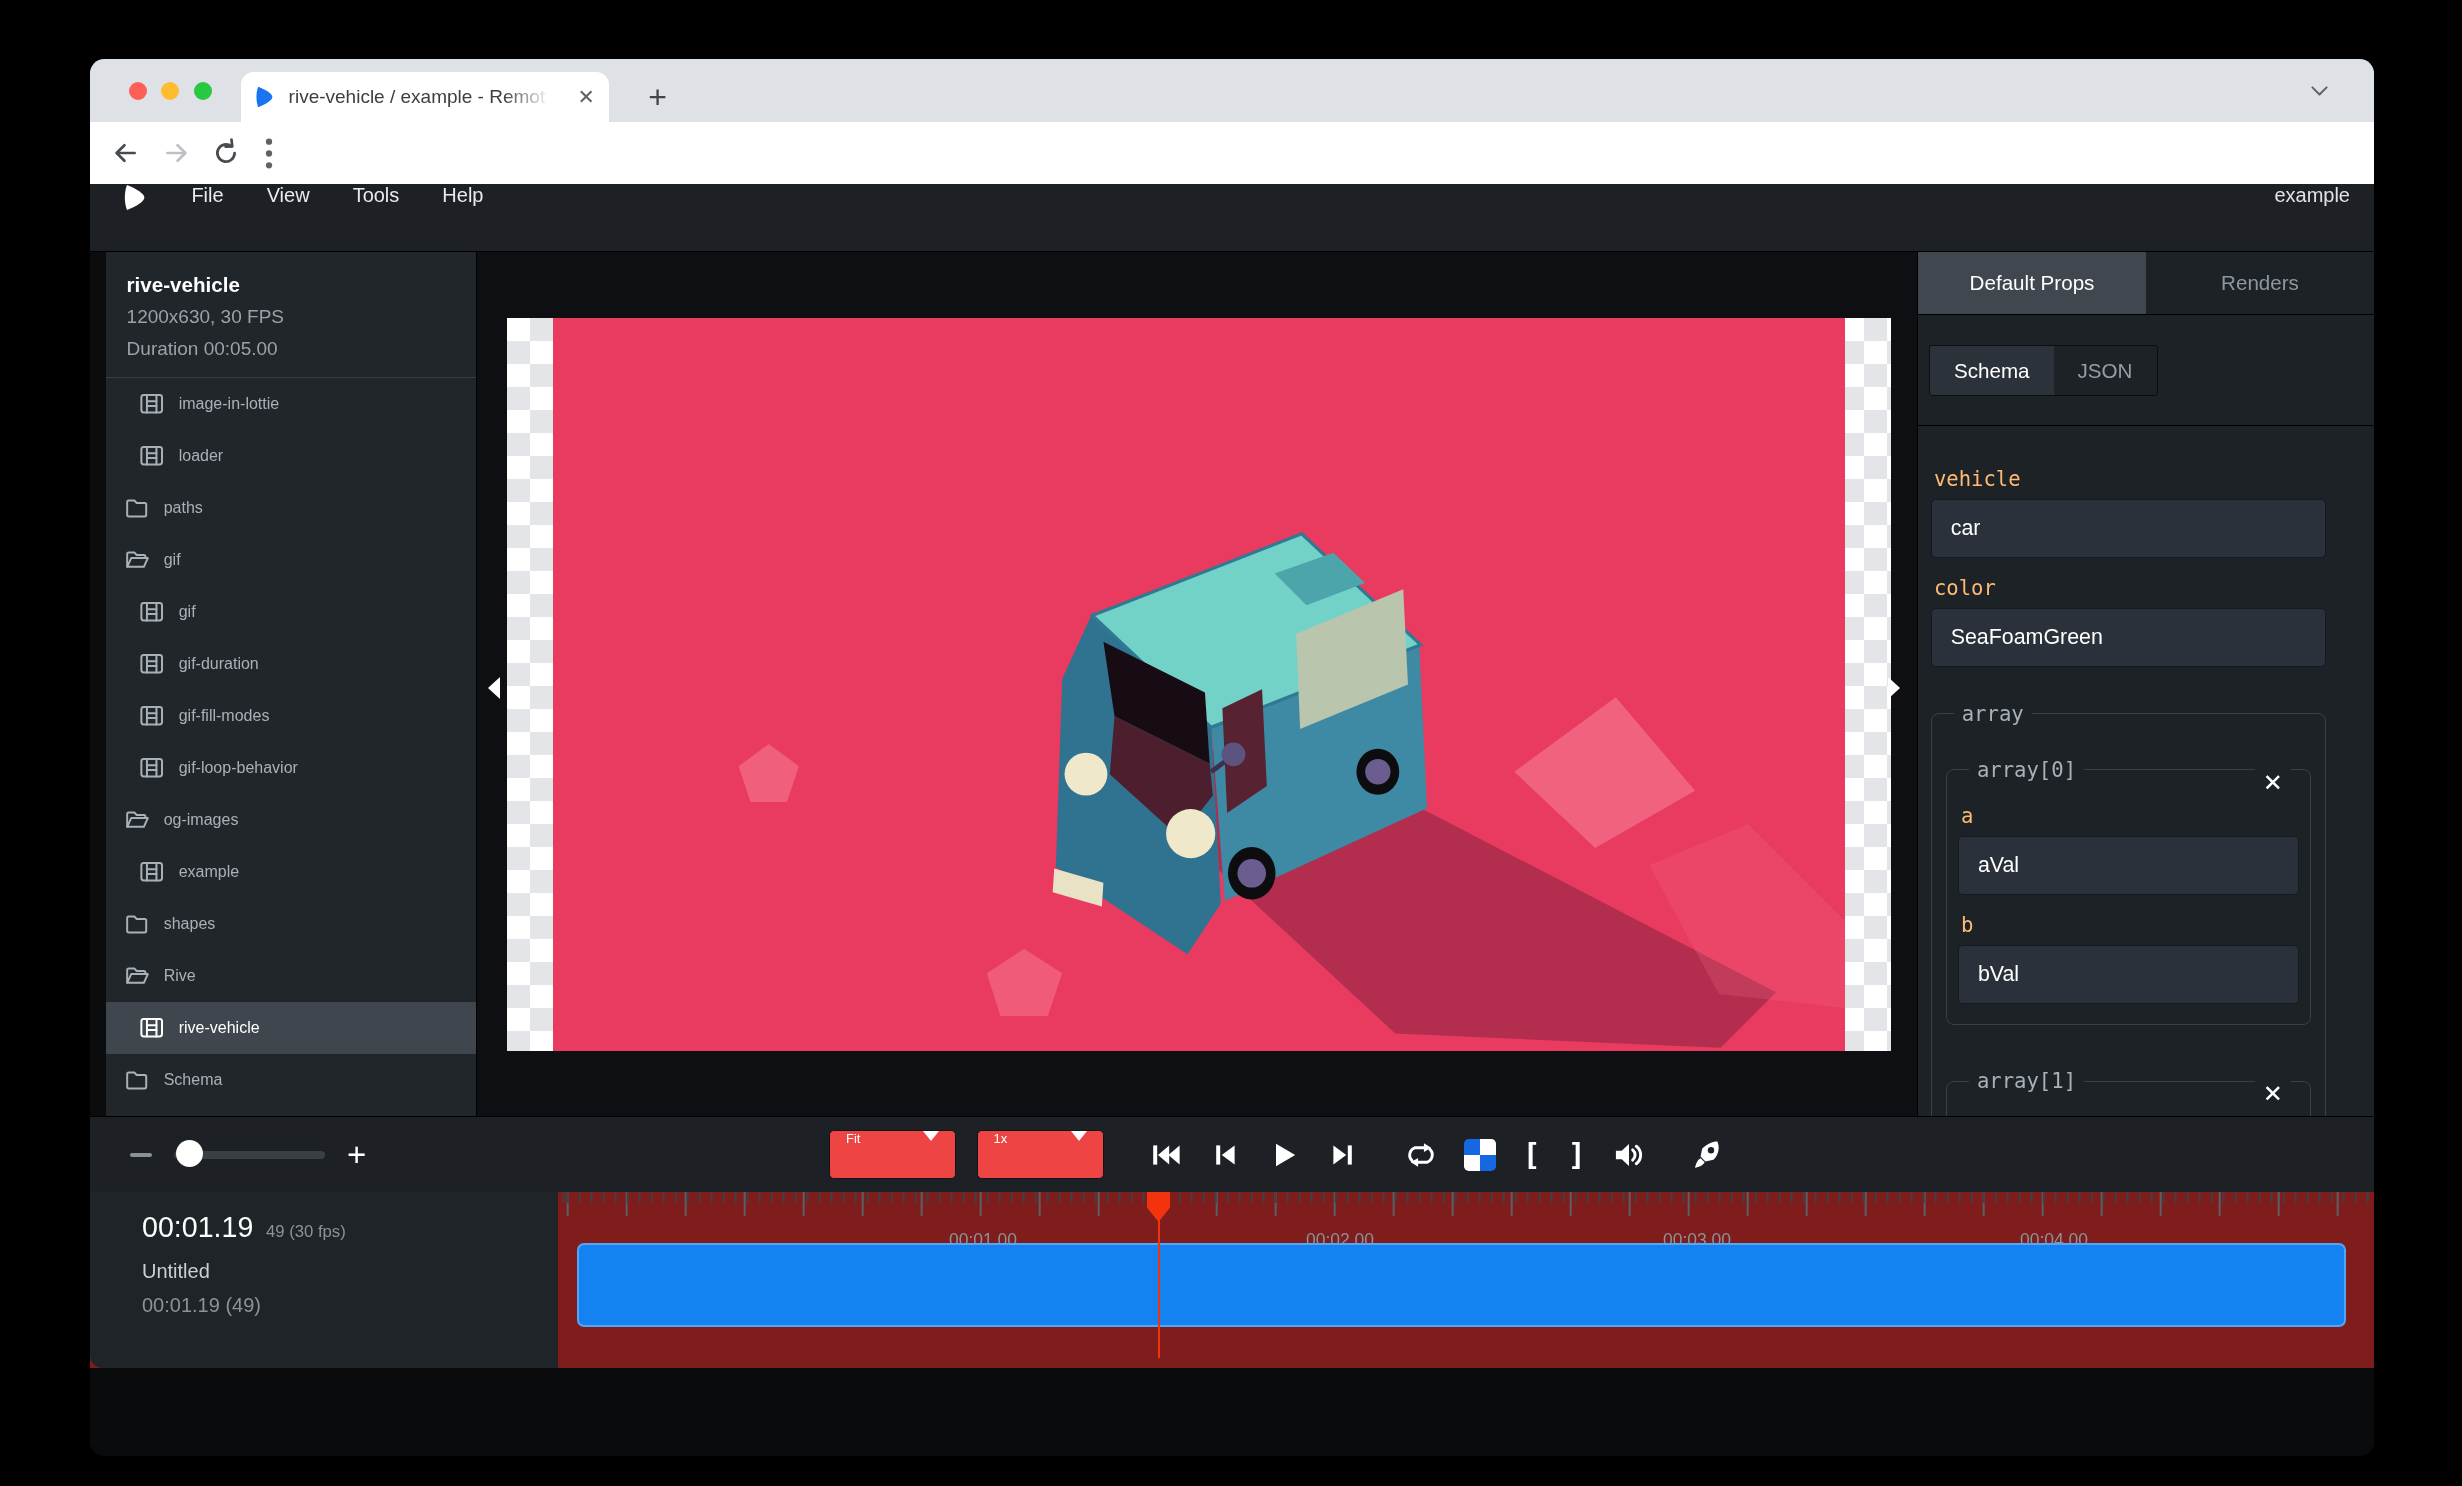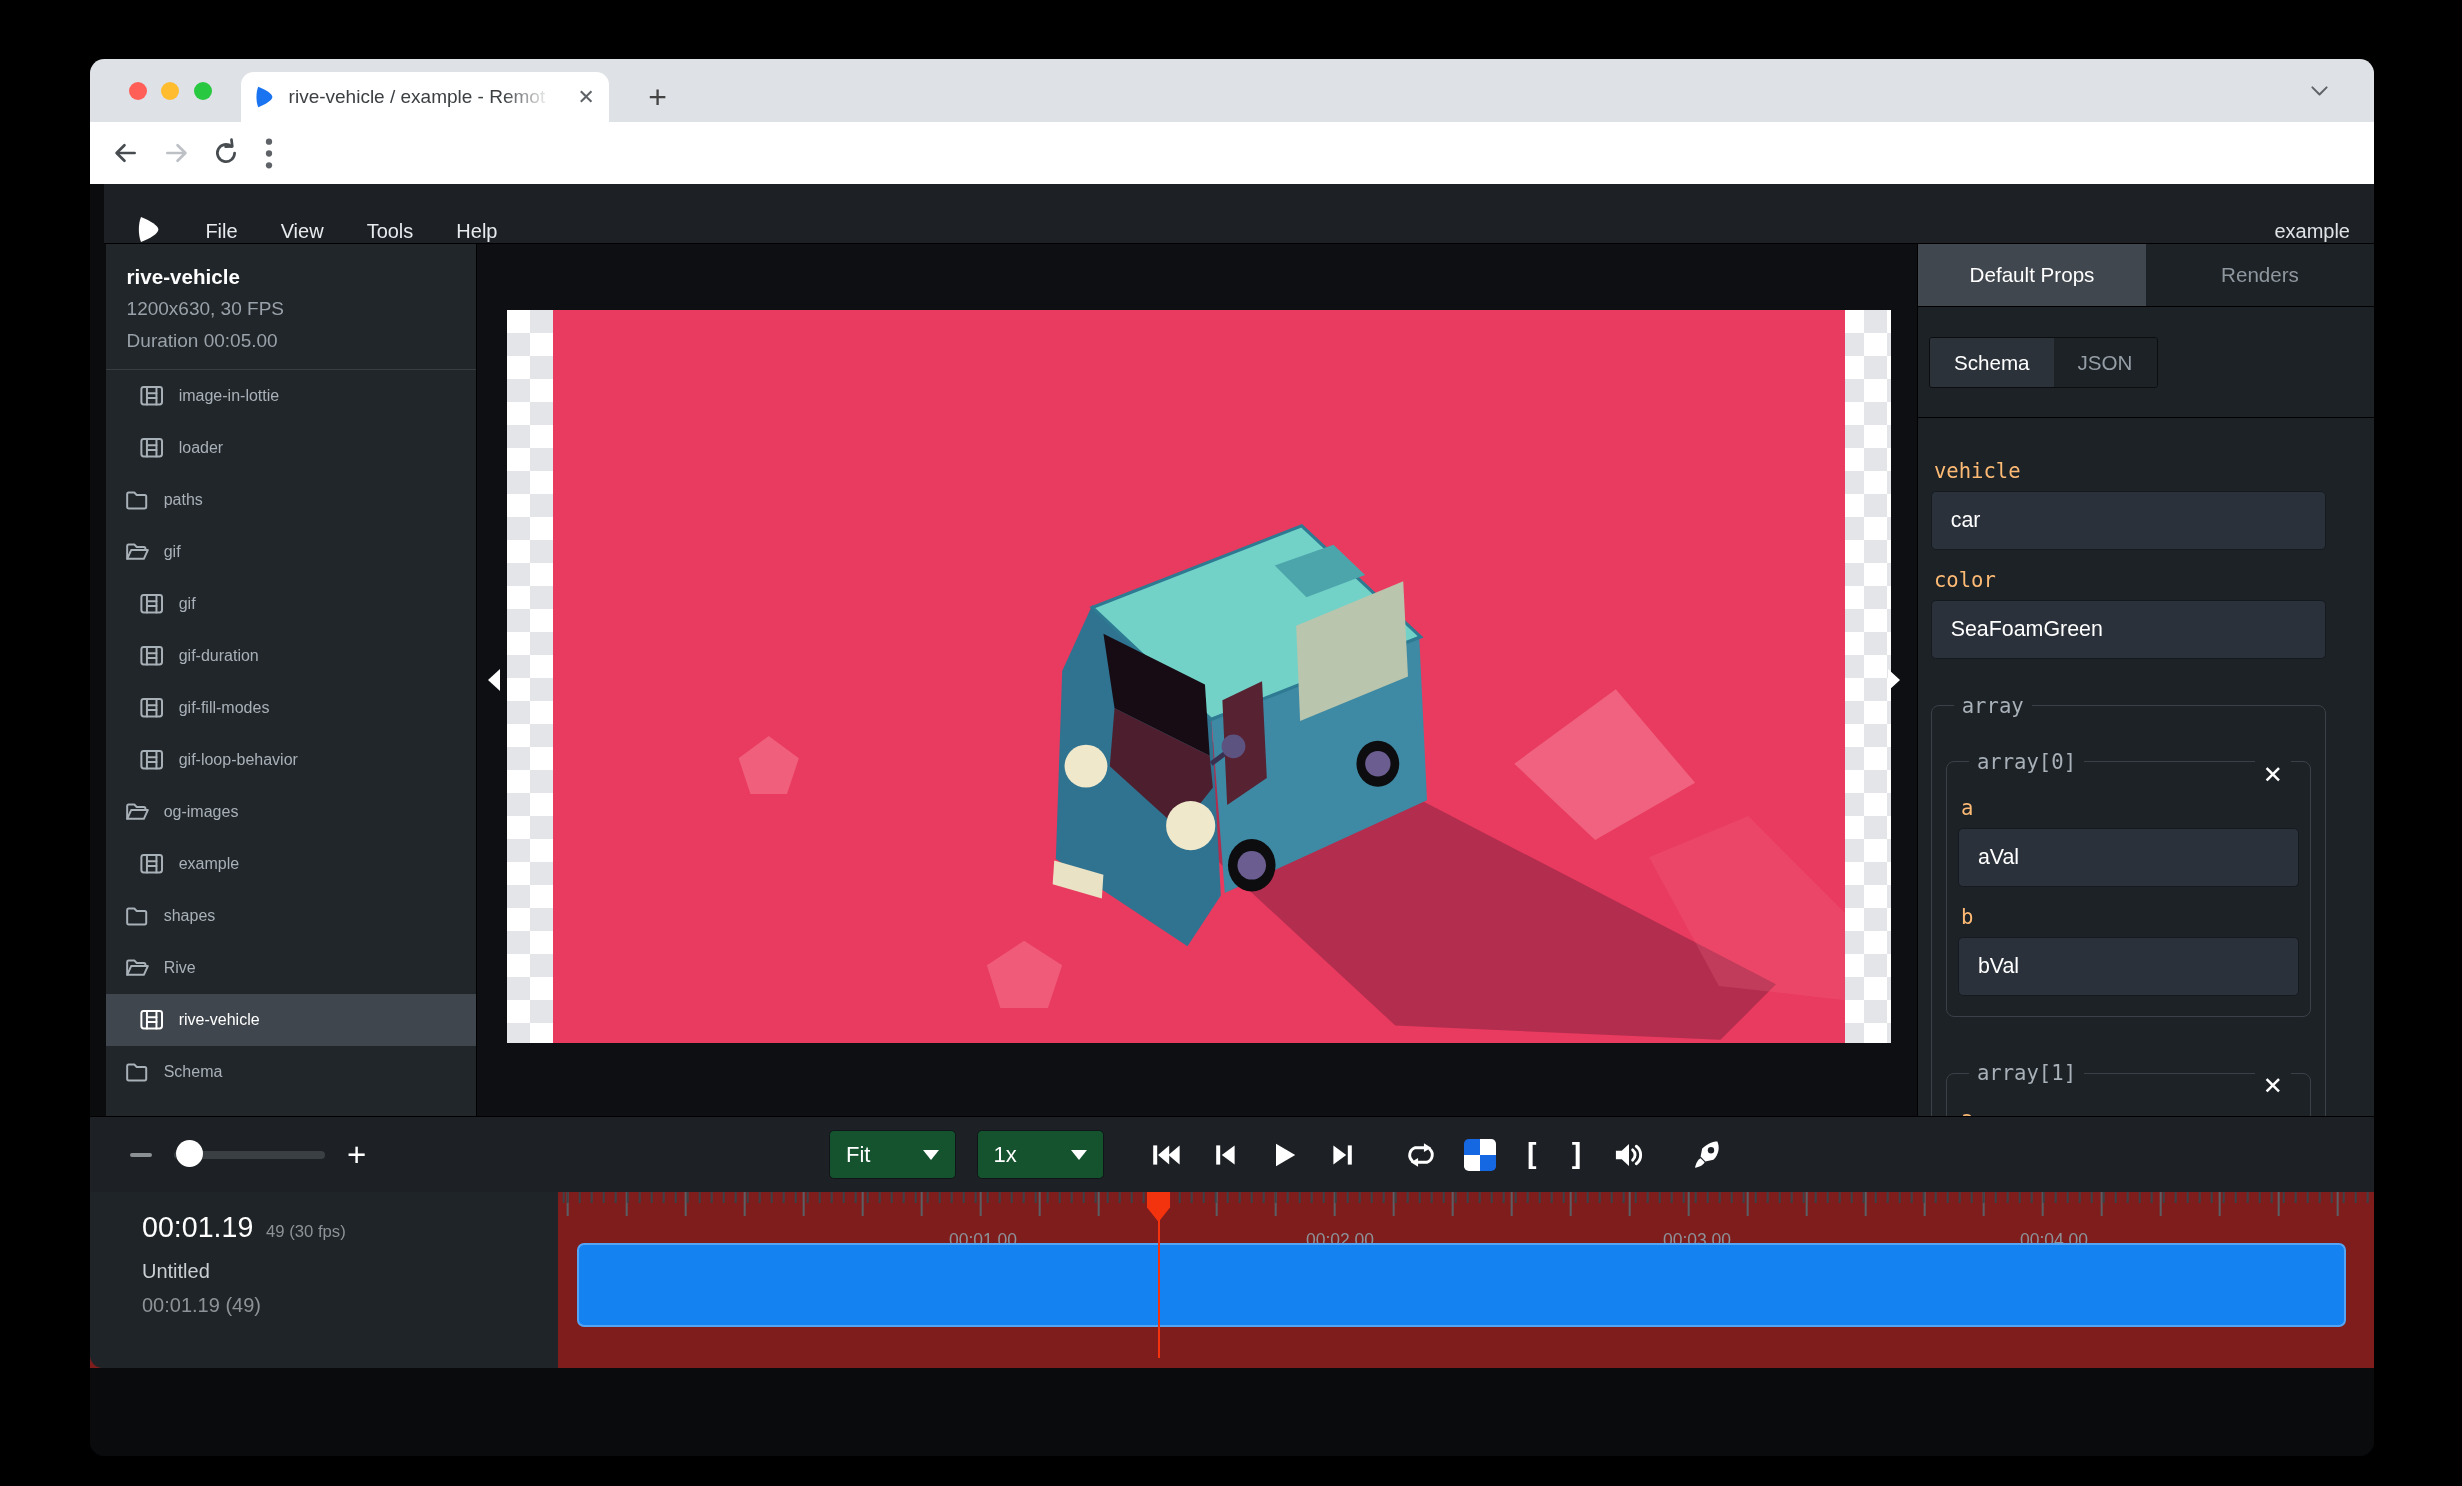--- a/index.html
+++ b/index.html
@@ -29,22 +29,22 @@
   .nav-ic { width:36px; height:36px; display:flex; align-items:center; justify-content:center; flex:none; }
   .nav-back{ margin-left:17.5px; color:#474c50; } .nav-fwd{ color:#bdc1c6; margin-left:14.3px;} .nav-reload{ color:#474c50; margin-left:14.3px;}
   .omnibox { margin-left:19px; width:1836px; height:46px; background:#f1f3f4; border-radius:23px;
              display:flex; align-items:center; padding:0 17.5px; }
   .omni-info { color:#5f6368; flex:none; }
   .url { font-size:21.4px; color:#202124; margin-left:14.3px; flex:1; }
   .omni-right { display:flex; gap:24px; color:#5f6368; align-items:center; }
   .menu-dots { margin-left:20.6px; color:#5f6368; }
 
   
-  .menubar { height:60px; background:#1d2125; border-bottom:1.6px solid #000; flex:none;
-             display:flex; align-items:flex-end; color:#e8eaed; font-size:20px;margin-left:14px; }
+  .menubar { height:68px; background:#1d2125; border-bottom:1.6px solid #000; flex:none;
+             display:flex; align-items:flex-start; color:#e8eaed; font-size:20px; }
   .logo { width:25.4px; height:27px; margin-left:33px; }
   .menubar .mi { margin-left:43px; }
   .menubar .right { margin-left:auto; margin-right:24px; color:#dfe3e6; }
 
   
   .content { flex:1; display:flex; min-height:0;margin-left:16px; }
 
   .sidebar { width:371px; flex:none; background:#21262b; border-right:1.6px solid #000;
              color:#a9b1b8; overflow:hidden; }
   .proj-info { padding:20.6px 0 17.5px 20.6px; border-bottom:1.6px solid #383d42; }
@@ -88,22 +88,22 @@
 
   
   .playbar { height:76px; flex:none; background:#1d2125; border-top:1.6px solid #000;
              position:relative; }
   .zoomctl { position:absolute; left:40px; top:0; height:100%; display:flex; align-items:center; gap:22px; }
   .zminus { width:22px; height:4px; background:#8b9095; border-radius:2.4px; }
   .ztrack { width:151px; height:8px; background:#3a3f44; border-radius:4px; position:relative; }
   .zthumb { position:absolute; left:1.6px; top:-10.3px; width:27px; height:27px; border-radius:50%; background:#fff; }
   .zplus { color:#fff; font-size:33px; font-weight:300; line-height:0; }
   .pb-center { position:absolute; left:739px; top:0; height:100%; display:flex; align-items:center; }
-  .select { width:127px; height:49px; background:#14532d; border:1.6px solid #10151a; border-radius:4.8px;
-            color:#fff; font-size:22px; display:flex; align-items:center; padding:0 16px; }
+  .select { width:127px; height:49px; background:#ef4444; border:1.6px solid #10151a; border-radius:4.8px;
+            color:#fff; font-size:13px; display:flex; padding:0 16px; }
   .select .caret { margin-left:auto; width:0; height:0; border-left:8px solid transparent;
                    border-right:8px solid transparent; border-top:10.3px solid #fff; }
   .select + .select { margin-left:20.6px; }
   .transport { display:flex; align-items:center; gap:27px; margin-left:46px; color:#fff; }
   .ticon { width:32px; height:32px; display:flex; align-items:center; justify-content:center; }
   .checker-toggle { width:32px; height:32px; border-radius:4.8px;
         background:conic-gradient(#fff 0 90deg,#1667e2 90deg 180deg,#fff 180deg 270deg,#1667e2 270deg); }
   .bracket { font-size:30px; font-weight:bold; color:#fff; font-family:"DejaVu Sans Mono",monospace; }
   .gap-big { margin-left:19px; }
 

